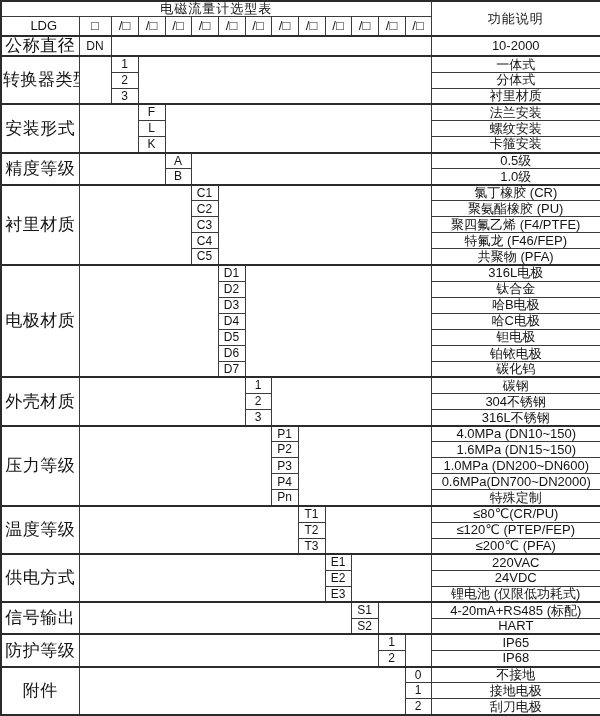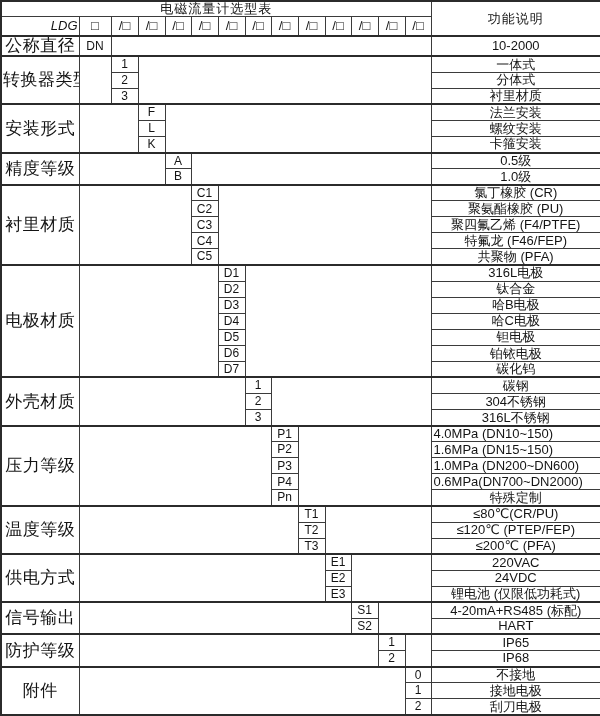--- a/index.html
+++ b/index.html
@@ -19,26 +19,26 @@
     font-size:13px;
     text-align:center;
     vertical-align:middle;
     white-space:nowrap;
     overflow:hidden;
     line-height:1.05;
   }
   #grid td.sep { border-top:2px solid #2b2b2b; }
   #grid td.title-cell { font-size:13px; letter-spacing:1px; }
   #grid td.func-header { font-size:13px; letter-spacing:1px; }
-  #grid td.prefix-cell { text-align:right; padding-left:8px; font-size:13px;font-style:italic; }
+  #grid td.prefix-cell { text-align:center; padding-left:8px; font-size:13px; }
   #grid td.box-cell { font-size:13px; }
   #grid td.cat-cell { font-size:17px; letter-spacing:0.5px; }
   #grid td.code-cell { font-size:12px; }
   #grid td.desc-cell { font-size:13px; }
-  #grid td.desc-left { text-align:left; padding-left:2px; }
+  #grid td.desc-left { text-align:center; padding-left:2px; }
   tr.title-row { height:14px; }
   tr.code-row  { height:20px; }
   tr.data-row  { height:16px; }
 </style>
 </head>
 <body>
 
 <div class="sheet">
   <table id="grid">
     <colgroup>

